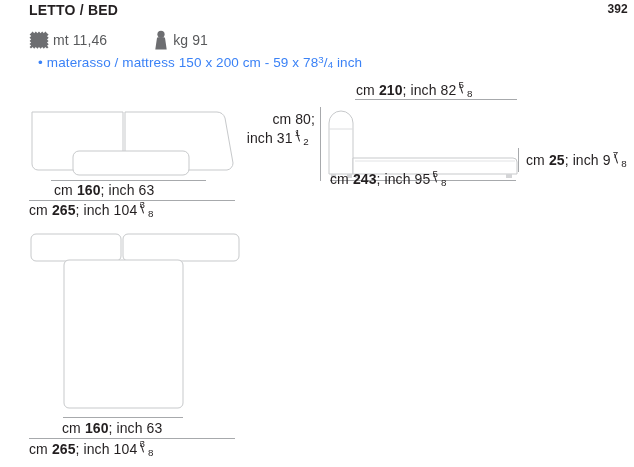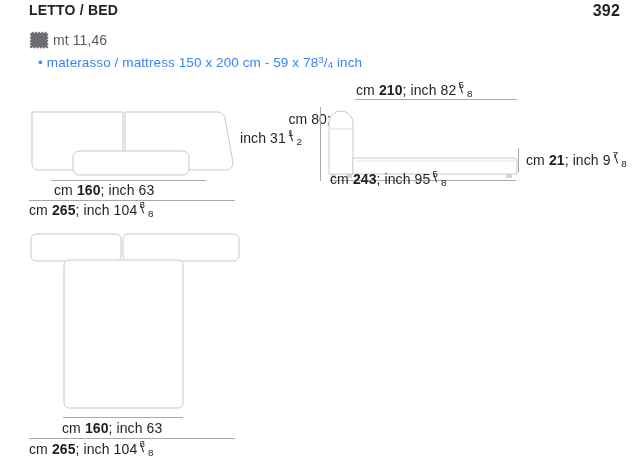--- a/index.html
+++ b/index.html
@@ -27,23 +27,23 @@
     position: absolute;
     left: 29px;
     top: 2px;
     font-size: 14px;
     font-weight: bold;
     letter-spacing: 0.2px;
     white-space: nowrap;
   }
   .page-number {
     position: absolute;
-    right: 14px;
+    right: 6px;
     top: 2px;
-    font-size: 16px;
+    font-size: 12px;
     font-weight: bold;
     letter-spacing: 0.2px;
   }
 
   
   .spec-row {
     position: absolute;
     left: 29px;
     top: 29px;
     height: 22px;
@@ -157,20 +157,30 @@
         </svg>
       </span>
       <span class="spec-value">mt 11,46</span>
     </div>
 
     <div class="spec-gap"></div>
 
 
     <div class="spec-gap"></div>
 
+    <div class="spec-item">
+      <span>
+        <svg class="icon-weight" viewBox="0 0 20 21">
+          <circle cx="10" cy="4.3" r="3.6" fill="#6d6e71"></circle>
+          <path fill="#6d6e71" d="M4.3 19.6 L5.9 8.6 C6.0 7.8 6.7 7.3 7.5 7.3 L12.5 7.3 C13.3 7.3 14.0 7.8 14.1 8.6
+                                   L15.7 19.6 Z"></path>
+        </svg>
+      </span>
+      <span class="spec-value">kg 91</span>
+    </div>
 
   </div>
 
   <div class="mattress-note">
     <span class="bullet">•</span><span>materasso / mattress 150 x 200 cm - 59 x 78</span><span class="frac-sup">3</span><span>/</span><span class="frac-sub">4</span>
     <span>inch</span>
   </div>
 
   <div class="draw" style="left:29px; top:108px;">
     <svg width="215" height="72" viewBox="0 0 215 72">
@@ -191,22 +201,22 @@
   <div class="hline" style="left:29px; top:200px; width:206px;"></div>
   <div class="dim" style="left:29px; top:202px;">
     <span>cm</span>&nbsp;<b>265</b><span>; inch </span><span>104</span><span class="vfrac"><span class="n">3</span><span class="s"></span><span class="d">8</span></span>
   </div>
 
   <div class="dim" style="left:356px; top:82px;">
     <span>cm</span>&nbsp;<b>210</b><span>; inch </span><span>82</span><span class="vfrac"><span class="n">5</span><span class="s"></span><span class="d">8</span></span>
   </div>
   <div class="hline" style="left:355px; top:99px; width:162px;"></div>
 
-  <div class="dim" style="left:261px; top:111px; width:70px; text-align:right;">cm 80;</div>
-  <div class="dim" style="left:240px; top:130px; width:75px; text-align:left;">
+  <div class="dim" style="left:245px; top:111px; width:70px; text-align:right;">cm 80;</div>
+  <div class="dim" style="left:240px; top:130px; width:75px; text-align:center;">
     <span>inch 31</span><span class="vfrac"><span class="n">1</span><span class="s"></span><span class="d">2</span></span>
   </div>
   <div class="vline" style="left:320px; top:107px; height:74px;"></div>
 
   <div class="draw" style="left:328px; top:108px;">
     <svg width="190" height="74" viewBox="0 0 190 74">
 
       <path d="M1 15 A12 12 0 0 1 25 15 L25 66 L1 66 Z" fill="#ffffff" stroke="#c7c9cb" stroke-width="1"></path>
 
       <line x1="1" y1="21" x2="25" y2="21" stroke="#dcdddf" stroke-width="1"></line>
@@ -217,21 +227,21 @@
 
       <rect x="3" y="66" width="5" height="4" fill="#d4d5d7"></rect>
       <rect x="19" y="66" width="5" height="4" fill="#d4d5d7"></rect>
       <rect x="27" y="66" width="5" height="4" fill="#d4d5d7"></rect>
       <rect x="178" y="66" width="6" height="4" fill="#d4d5d7"></rect>
     </svg>
   </div>
 
   <div class="vline" style="left:518px; top:148px; height:24px;"></div>
   <div class="dim" style="left:526px; top:152px;">
-    <span>cm</span>&nbsp;<b>21</b><span>; inch </span><span>9</span><span class="vfrac"><span class="n">7</span><span class="s"></span><span class="d">8</span></span>
+    <span>cm</span>&nbsp;<b>25</b><span>; inch </span><span>9</span><span class="vfrac"><span class="n">7</span><span class="s"></span><span class="d">8</span></span>
   </div>
 
   <div class="hline" style="left:330px; top:180px; width:186px;"></div>
   <div class="dim" style="left:330px; top:171px;">
     <span>cm</span>&nbsp;<b>243</b><span>; inch </span><span>95</span><span class="vfrac"><span class="n">5</span><span class="s"></span><span class="d">8</span></span>
   </div>
 
   <div class="draw" style="left:29px; top:232px;">
     <svg width="212" height="180" viewBox="0 0 212 180">
 

